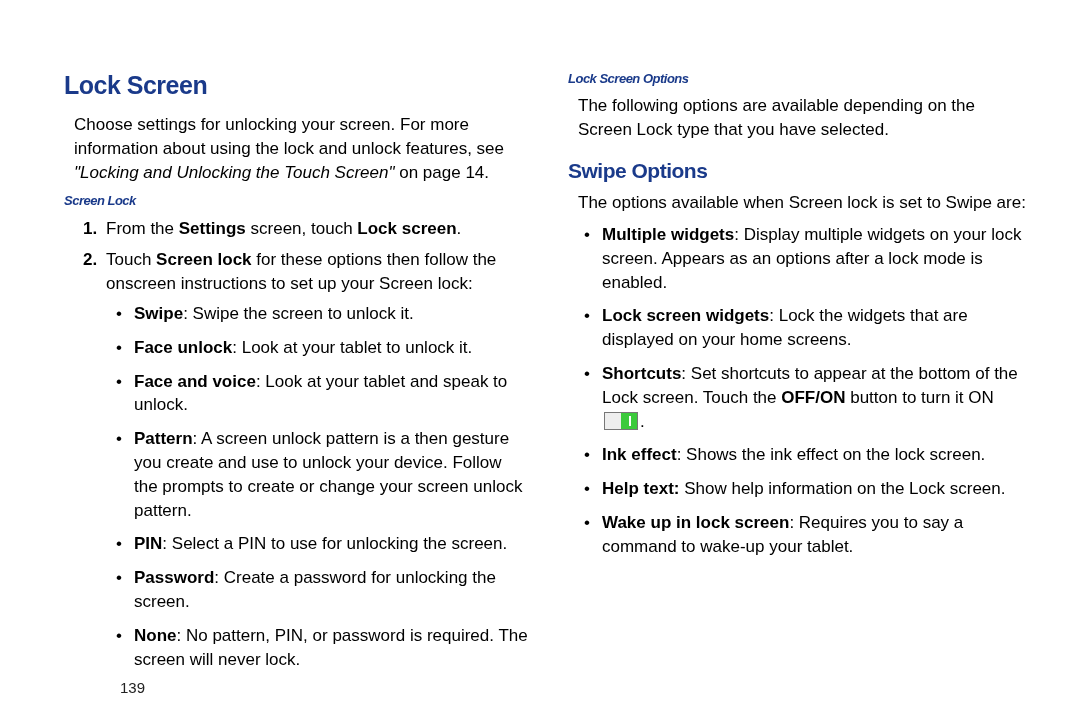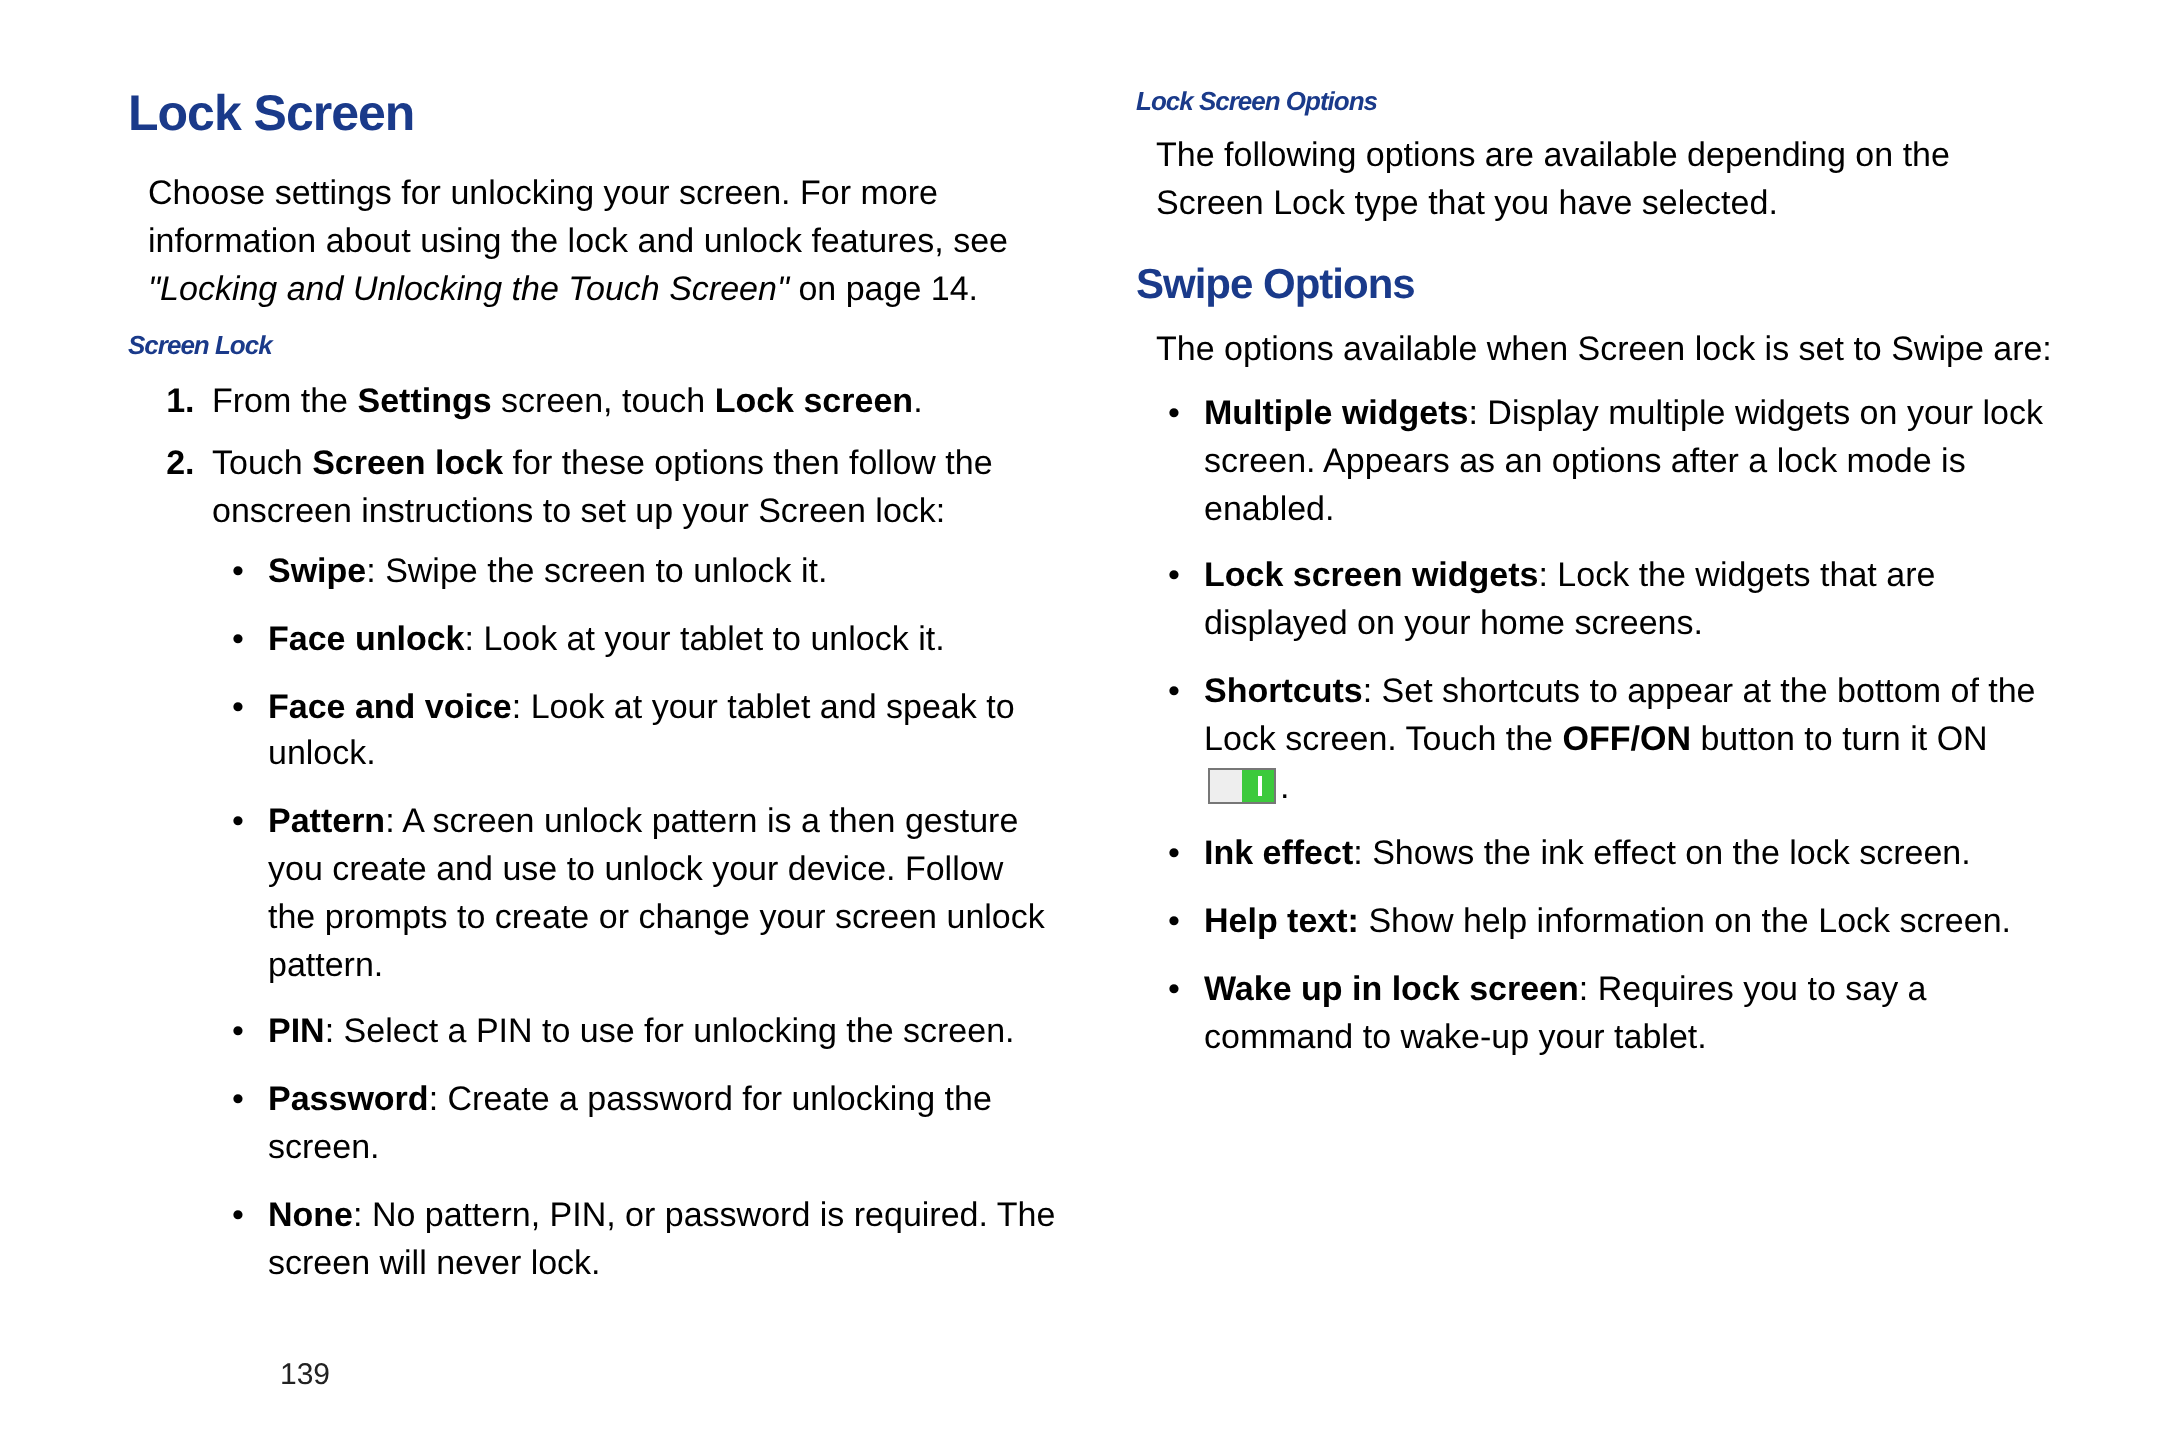--- a/index.html
+++ b/index.html
@@ -13,20 +13,21 @@
     color: #000;
     box-sizing: border-box;
     padding: 40px 48px 20px 64px;
     display: flex;
     gap: 40px;
     position: relative;
   }
   .col {
     flex: 1;
     min-width: 0;
+    margin-top: 28px;
   }
   h1 {
     font-family: Arial, Helvetica, sans-serif;
     font-weight: 900;
     font-size: 25px;
     color: #1a3a8a;
     margin: 0 0 10px 0;
     letter-spacing: -0.5px;
   }
   h2 {
@@ -82,21 +83,21 @@
   }
   .cross-ref {
     font-style: italic;
   }
   .bold {
     font-weight: bold;
   }
   .page-num {
     position: absolute;
     bottom: 22px;
-    left: 140px;
+    left: 120px;
     font-size: 15px;
     color: #222;
   }
   
   .toggle {
     display: inline-block;
     vertical-align: -3px;
     width: 32px;
     height: 16px;
     border: 1px solid #777;

